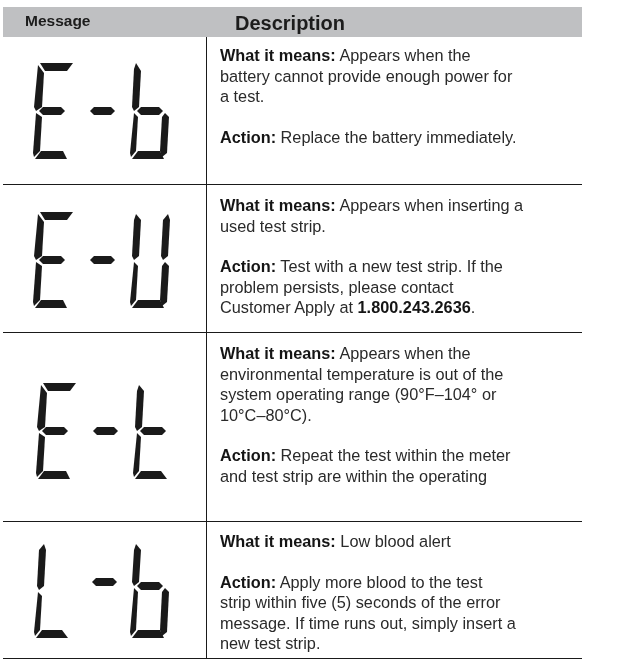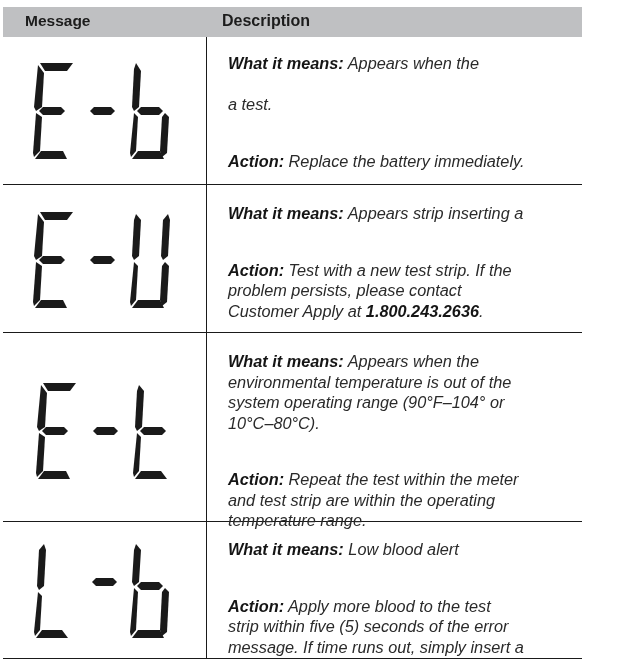--- a/index.html
+++ b/index.html
@@ -1,26 +1,26 @@
 <!DOCTYPE html>
 <html><head>
   <meta charset="utf-8">
   <style>
     html, body { margin: 0; padding: 0; background: #ffffff; }
     body { width: 619px; height: 665px; position: relative; overflow: hidden;
            font-family: "Liberation Sans", sans-serif; color: #1a1a1a; }
     .table { position: absolute; left: 3px; top: 7px; width: 579px; }
     .header { height: 30px; background: #bfc0c2; position: relative; }
     .header .h-msg { position: absolute; left: 22px; top: 5px; font-weight: bold; font-size: 15.5px; color: #1c1c1c; }
-    .header .h-desc { position: absolute; left: 219px; top: 5px; font-weight: bold; font-size: 16px; color: #1c1c1c; }
+    .header .h-desc { position: absolute; left: 232px; top: 5px; font-weight: bold; font-size: 20px; color: #1c1c1c; }
     .row { position: relative; border-bottom: 1.5px solid #1a1a1a; }
     .row .col-msg { position: absolute; left: 0; top: 0; bottom: 0; width: 203px; border-right: 1.5px solid #1a1a1a; }
     .row .col-desc { position: absolute; left: 217px; right: 8px; top: 0; }
     .row svg { position: absolute; }
-    .para { font-size: 16.3px; line-height: 20.5px; color: #2a2a2a; margin: 8px; font-style: italic; }
+    .para { font-size: 16.3px; line-height: 20.5px; color: #2a2a2a; margin: 0; }
     .para b { color: #151515; }
     .gap { height: 20px; }
   </style>
 </head>
 <body>
 
 <div class="table">
   <div class="header">
     <span class="h-msg">Message</span>
     <span class="h-desc">Description</span>
@@ -41,21 +41,21 @@
 
           <polygon points="103,2 108,10 106,46 101,50 99,46 101,8"></polygon>
           <polygon points="104,50 108,46 126,46 130,50 126,54 108,54"></polygon>
           <polygon points="101,52 105,56 103,90 98,96 97,92"></polygon>
           <polygon points="132,52 136,56 134,92 129,96 127,90 129,56"></polygon>
           <polygon points="99,98 105,90 127,90 131,98"></polygon>
         </g>
       </svg>
     </div>
     <div class="col-desc" style="top:8px">
-      <p class="para"><b>What it means:</b> <span>Appears when the</span><br><br><span>a test.</span></p>
+      <p class="para"><b>What it means:</b> <span>Appears when the</span><br><span>battery cannot provide enough power for</span><br><span>a test.</span></p>
       <div class="gap"></div>
       <p class="para"><b>Action:</b> <span>Replace the battery immediately.</span></p>
     </div>
   </div>
 
   <div class="row" style="height:147px">
     <div class="col-msg">
       <svg style="left:30px;top:25px" width="150" height="100" viewBox="0 0 150 100">
         <g fill="#1a1a1a">
 
@@ -69,21 +69,21 @@
 
           <polygon points="103,4 108,10 106,46 101,50 99,46 101,10"></polygon>
           <polygon points="135,4 137,10 135,46 130,50 128,46 130,10"></polygon>
           <polygon points="101,52 105,56 103,90 98,96 97,92"></polygon>
           <polygon points="132,52 136,56 134,92 129,96 127,90 129,56"></polygon>
           <polygon points="99,98 105,90 127,90 131,98"></polygon>
         </g>
       </svg>
     </div>
     <div class="col-desc" style="top:10px">
-      <p class="para"><b>What it means:</b> <span>Appears strip inserting a</span><br></p>
+      <p class="para"><b>What it means:</b> <span>Appears when inserting a</span><br><span>used test strip.</span></p>
       <div class="gap"></div>
       <p class="para"><b>Action:</b> <span>Test with a new test strip. If the</span><br><span>problem persists, please contact</span><br><span>Customer Apply at </span><b>1.800.243.2636</b><span>.</span></p>
     </div>
   </div>
 
   <div class="row" style="height:188px">
     <div class="col-msg">
       <svg style="left:33px;top:48px" width="150" height="100" viewBox="0 0 150 100">
         <g fill="#1a1a1a">
 
@@ -98,21 +98,21 @@
           <polygon points="103,4 108,10 106,46 101,50 99,46 101,10"></polygon>
           <polygon points="104,50 108,46 126,46 130,50 126,54 108,54"></polygon>
           <polygon points="101,52 105,56 103,90 98,96 97,92"></polygon>
           <polygon points="99,98 105,90 125,90 131,98"></polygon>
         </g>
       </svg>
     </div>
     <div class="col-desc" style="top:10px">
       <p class="para"><b>What it means:</b> <span>Appears when the</span><br><span>environmental temperature is out of the</span><br><span>system operating range (90°F–104° or</span><br><span>10°C–80°C).</span></p>
       <div class="gap"></div>
-      <p class="para"><b>Action:</b> <span>Repeat the test within the meter</span><br><span>and test strip are within the operating</span><br><span>temperature range.</span></p>
+      <p class="para"><b>Action:</b> <span>Repeat the test within the meter</span><br><span>and test strip are within the operating</span><br></p>
     </div>
   </div>
 
   <div class="row" style="height:136px">
     <div class="col-msg">
       <svg style="left:30px;top:18px" width="150" height="100" viewBox="0 0 150 100">
         <g fill="#1a1a1a">
 
           <polygon points="11,4 13,10 11,46 6,50 4,46 6,10"></polygon>
           <polygon points="5,52 9,56 7,90 2,96 1,92"></polygon>
@@ -124,16 +124,16 @@
           <polygon points="104,46 108,42 126,42 130,46 126,50 108,50"></polygon>
           <polygon points="101,48 105,52 103,90 98,96 97,92"></polygon>
           <polygon points="132,48 136,52 134,92 129,96 127,90 129,52"></polygon>
           <polygon points="99,98 105,90 127,90 131,98"></polygon>
         </g>
       </svg>
     </div>
     <div class="col-desc" style="top:9px">
       <p class="para"><b>What it means:</b> <span>Low blood alert</span></p>
       <div class="gap"></div>
-      <p class="para"><b>Action:</b> <span>Apply more blood to the test</span><br><span>strip within five (5) seconds of the error</span><br><span>message. If time runs out, simply insert a</span><br></p>
+      <p class="para"><b>Action:</b> <span>Apply more blood to the test</span><br><span>strip within five (5) seconds of the error</span><br><span>message. If time runs out, simply insert a</span><br><span>new test strip.</span></p>
     </div>
   </div>
 </div>
 
 </body></html>

